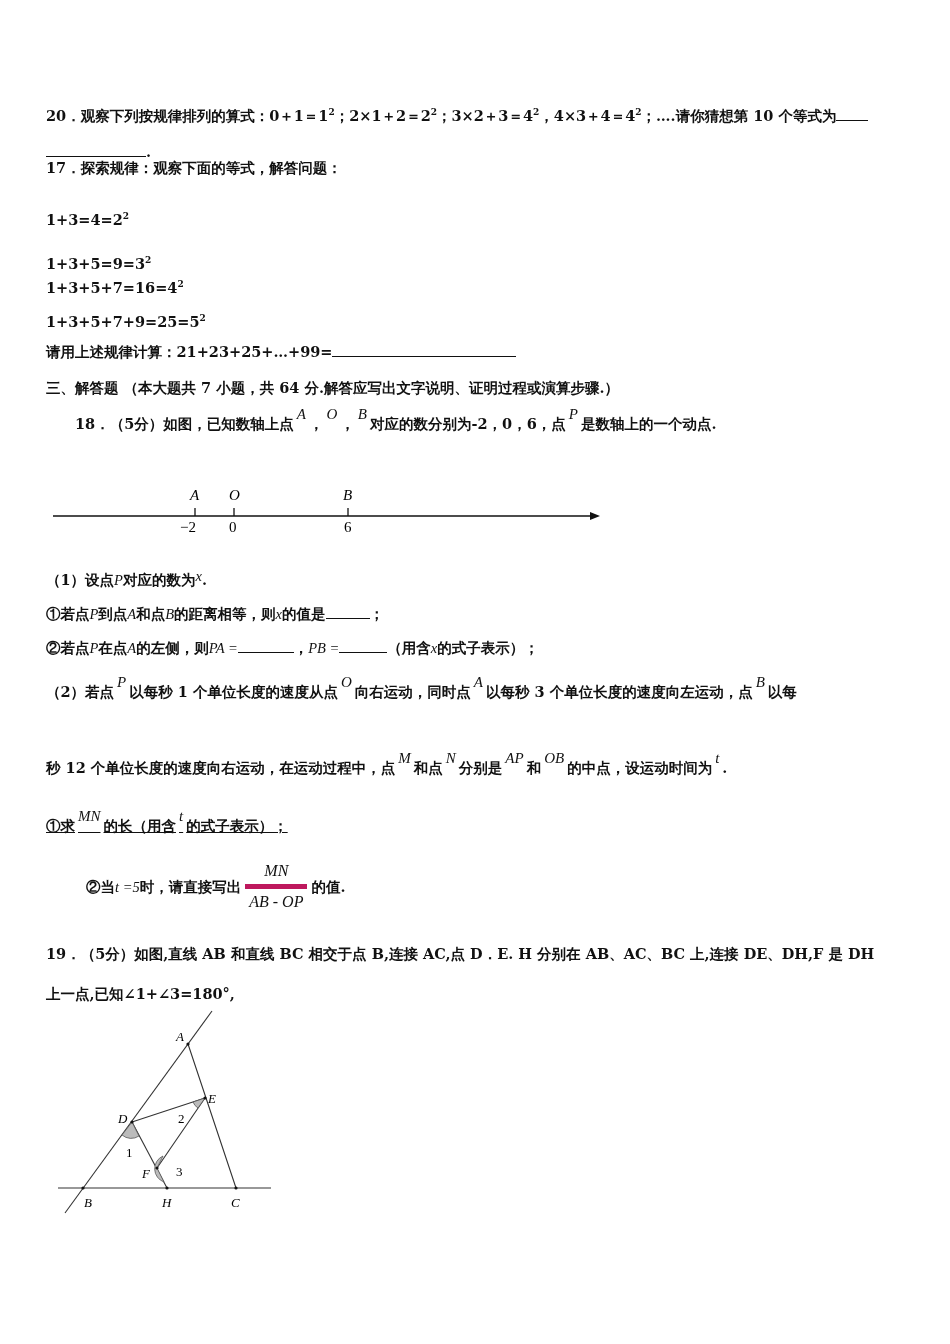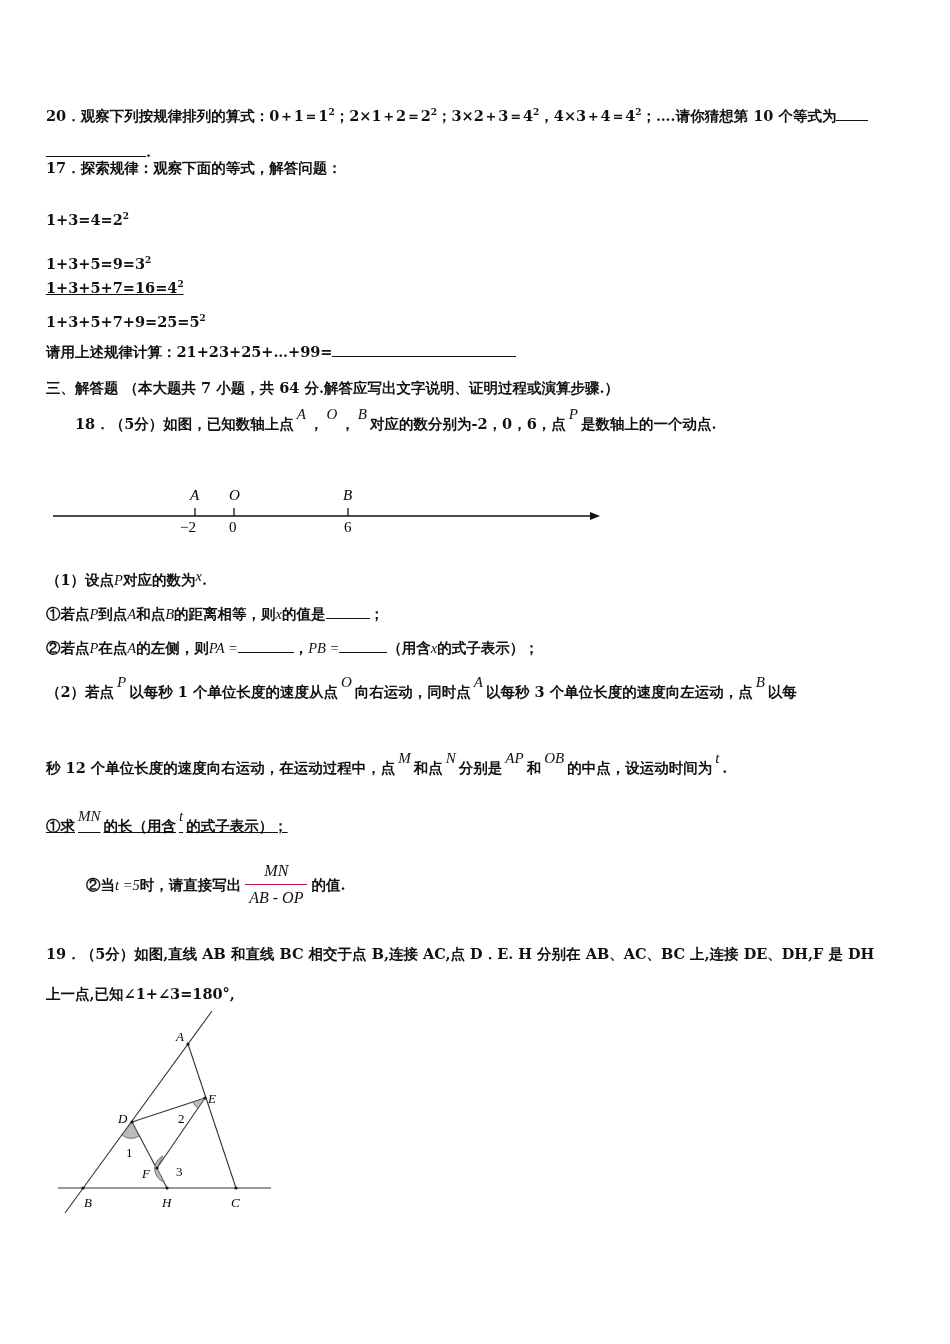--- a/index.html
+++ b/index.html
@@ -5,37 +5,37 @@
   html, body { margin: 0; padding: 0; background: #ffffff; }
   body { width: 950px; height: 1344px; position: relative; overflow: hidden;
          font-family: "DejaVu Serif", "Liberation Serif", serif; color: #111; }
   .line { position: absolute; left: 46px; font-size: 14.5px; font-weight: bold; white-space: nowrap; line-height: 20px; }
   .it { font-style: italic; font-weight: normal; font-family: "Liberation Serif", serif; }
   .sup-it { font-style: italic; font-weight: normal; font-family: "Liberation Serif", serif; position: relative; top: -10px; font-size: 15px; margin: 0 3px; }
   sup { font-size: 9px; }
   .blank { display: inline-block; border-bottom: 1px solid #111; height: 14px; vertical-align: baseline; }
   .frac { display: inline-block; vertical-align: middle; text-align: center; font-family: "Liberation Serif", serif; font-style: italic; font-weight: normal; font-size: 16px; margin: 0 4px; }
   .frac .num { display: block; padding: 0 4px 2px; }
-  .frac .den { display: block; border-top: 1px solid #be185d; padding: 2px 4px 0; }
+  .frac .den { display: block; border-top: 5px solid #be185d; padding: 2px 4px 0; }
   svg text { font-family: "Liberation Serif", serif; font-style: italic; }
 </style>
 </head>
 <body>
 
 <div class="line" style="top:102px;">
   <span>20．观察下列按规律排列的算式：</span><span>0＋1＝1</span><sup>2</sup>；<span>2×1＋2＝2</span><sup>2</sup>；<span>3×2＋3＝4</span><sup>2</sup>，<span>4×3＋4＝4</span><sup>2</sup><span>；….请你猜想第 10 个等式为</span><span class="blank" style="width:32px"></span>
 </div>
 <div class="line" style="top:142px;">
   <span class="blank" style="width:100px"></span><span>.</span>
 </div>
 
 <div class="line" style="top:158px;text-align:center;">17．探索规律：观察下面的等式，解答问题：</div>
 <div class="line" style="top:206px;"><span>1+3=4=2</span><sup>2</sup></div>
 <div class="line" style="top:232px;margin-top:18px;"><span>1+3+5=9=3</span><sup>2</sup></div>
-<div class="line" style="top:274px;text-decoration:underline;"><span>1+3+5+7=16=4</span><sup>2</sup></div>
+<div class="line" style="top:274px;"><span>1+3+5+7=16=4</span><sup>2</sup></div>
 <div class="line" style="top:308px;"><span>1+3+5+7+9=25=5</span><sup>2</sup></div>
 <div class="line" style="top:342px;"><span>请用上述规律计算：21+23+25+…+99=</span><span class="blank" style="width:184px"></span></div>
 
 <div class="line" style="top:378px;">三、解答题  （本大题共 7 小题，共 64 分.解答应写出文字说明、证明过程或演算步骤.）</div>
 
 <div class="line" style="top:414px;margin-left:29px;">
   <span>18．（5分）如图，已知数轴上点</span><span class="sup-it">A</span>，<span class="sup-it">O</span>，<span class="sup-it">B</span><span>对应的数分别为-2，0，6，点</span><span class="sup-it">P</span><span>是数轴上的一个动点.</span>
 </div>
 
 <svg style="position:absolute;left:50px;top:480px;" width="560" height="60">

